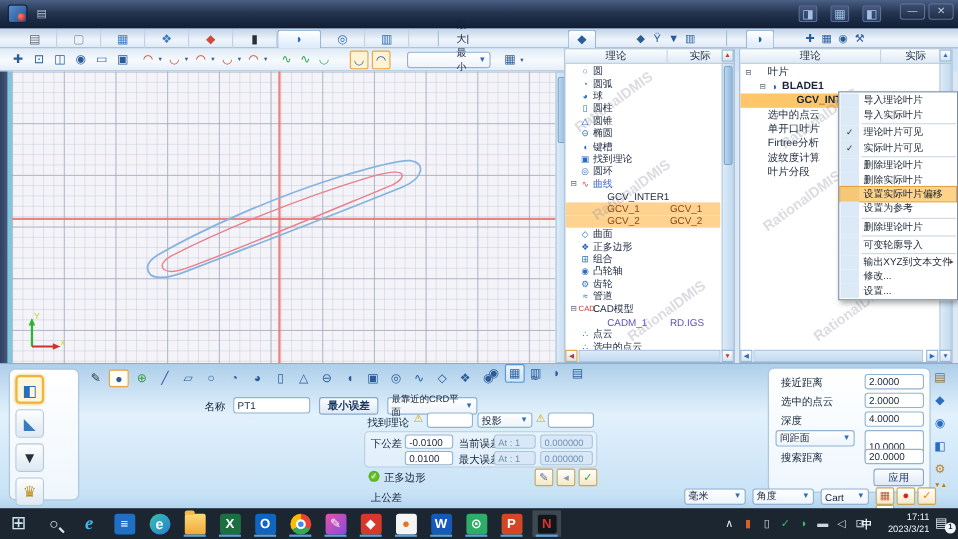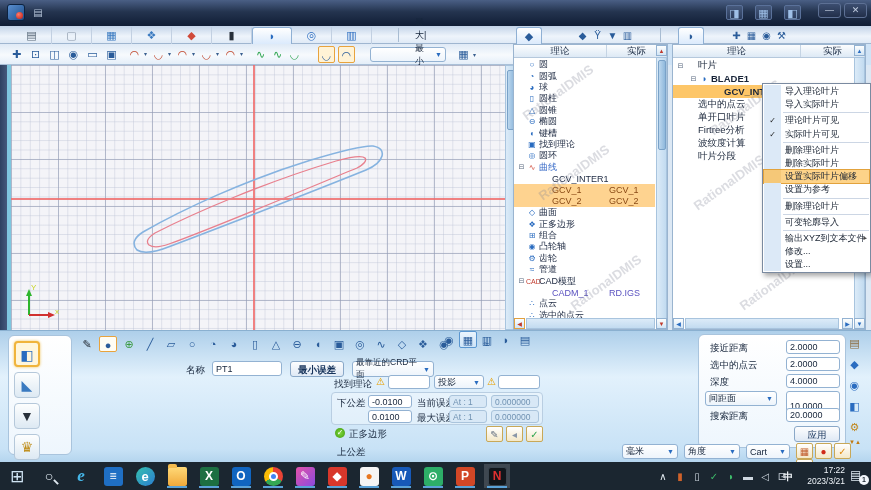--- a/index.html
+++ b/index.html
@@ -843,20 +843,20 @@
         <span class="tray-ico" data-name="tray-color-icon" style="color: rgb(208, 98, 42);">▮</span>
         <span class="tray-ico" data-name="usb-icon" style="color: rgb(207, 216, 224);">▯</span>
         <span class="tray-ico" data-name="antivirus-icon" style="color: rgb(61, 187, 106);">✓</span>
         <span class="tray-ico" data-name="wechat-tray-icon" style="color: rgb(61, 187, 106);">◗</span>
         <span class="tray-ico" data-name="camera-tray-icon" style="color: rgb(207, 216, 224);">▬</span>
         <span class="tray-ico" data-name="volume-icon" style="color: rgb(207, 216, 224);">◁</span>
         <span class="tray-ico" data-name="network-icon" style="color: rgb(207, 216, 224);">⊡</span>
     </div>
     <span style="position:absolute;left:783px;top:8px;color:#f0f4f8;font-size:10px;font-weight:bold;" data-name="ime-indicator">中</span>
     <div class="clock" data-name="taskbar-clock">
-      <div data-name="clock-time">17:22</div>
+      <div data-name="clock-time">17:11</div>
       <div data-name="clock-date">2023/3/21</div>
     </div>
     <span class="notif" data-name="notification-center-icon">▤</span>
     <span class="badge" data-name="notification-badge">1</span>
   </div>
 
 </div>
 
 </body></html>

